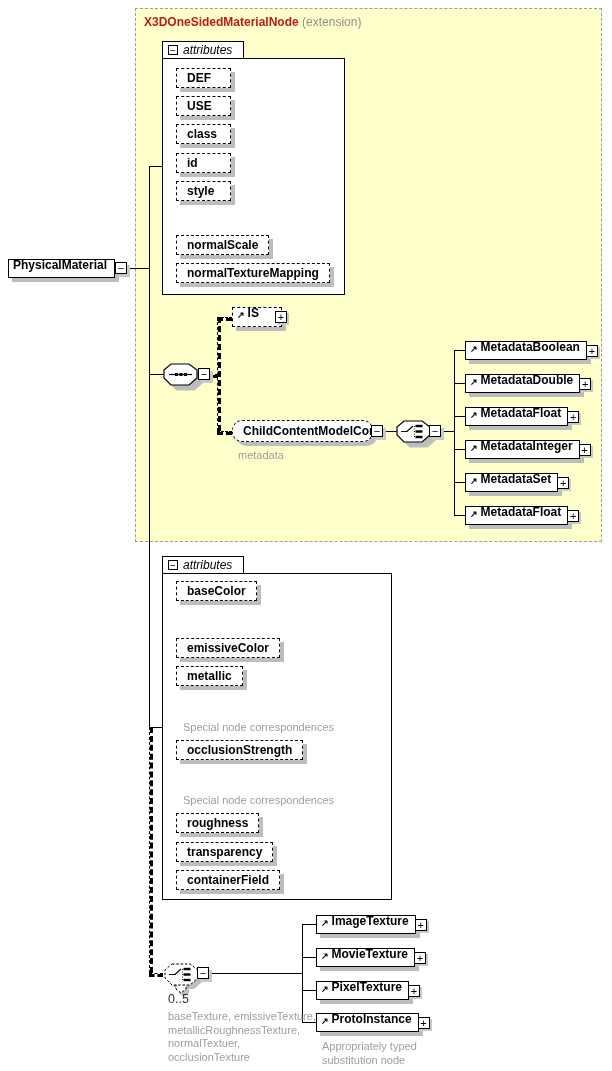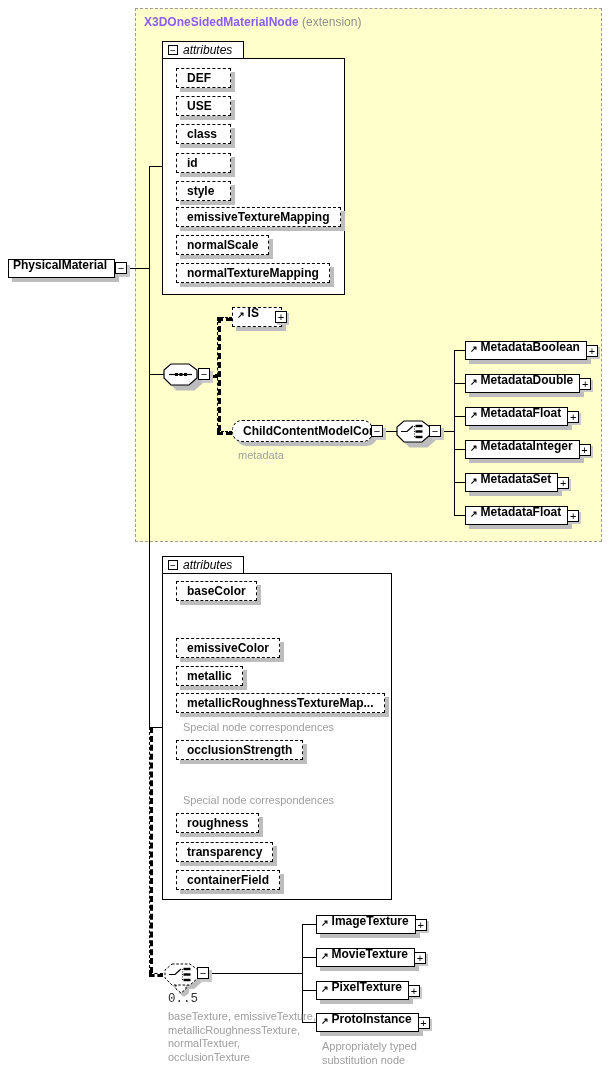--- a/index.html
+++ b/index.html
@@ -3,21 +3,21 @@
 <meta charset="utf-8">
 <style>
   * { box-sizing: border-box; margin: 0; padding: 0; }
   body { background: #ffffff; font-family: "Liberation Sans", sans-serif; }
   .canvas { position: relative; width: 612px; height: 1071px; background: #fff; overflow: hidden; }
 
   
   .ext { position: absolute; left: 135px; top: 8px; width: 467px; height: 534px;
          background: #FFFFCC; border: 1px dashed #9c9c9c; z-index: 0; }
   .ext-title { position: absolute; left: 8px; top: 6px; font-size: 12px; color: #8f8f8f; white-space: nowrap; }
-  .ext-title b { color: #8b5cf6; margin-top: 39px; }
+  .ext-title b { color: #b91c1c; margin-top: 39px; }
 
   
   .hline { position: absolute; height: 0; border-top: 1px solid #000; z-index: 1; }
   .vline { position: absolute; width: 0; border-left: 1px solid #000; z-index: 1; }
   .dash  { border-style: dashed; border-color: #000; }
 
   
   .grp { position: absolute; background: #fff; border: 1px solid #000; z-index: 2; }
   .tab { position: absolute; background: #fff; border: 1px solid #000; z-index: 3;
          display: flex; align-items: center; gap: 5px; padding-left: 5px;
@@ -43,21 +43,21 @@
 
   
   .pm { position: absolute; width: 12px; height: 12px; background: #fff; border: 1px solid #000;
         z-index: 4; display: flex; align-items: center; justify-content: center;
         font-size: 11px; line-height: 10px; font-weight: normal; color: #000;
         box-shadow: 3px 3px 0 #c9c9c9; }
   .pm.att { position: absolute; top: 50%; margin-top: -6px; box-shadow: 2px 2px 0 #c9c9c9; }
 
   .annot { position: absolute; font-size: 11px; color: #9e9e9e; z-index: 3;
            line-height: 13.5px; white-space: nowrap; }
-  .card  { position: absolute; font-size: 12.5px; color: #333; z-index: 3; font-family: Liberation Mono, monospace; }
+  .card  { position: absolute; font-size: 12.5px; color: #333; z-index: 3; }
 
   .oct { position: absolute; z-index: 3; }
 </style>
 </head>
 <body>
 
 <div class="canvas">
 
   <div class="ext">
     <div class="ext-title"><b>X3DOneSidedMaterialNode</b> <span>(extension)</span></div>
@@ -101,21 +101,20 @@
   <div class="grp" style="left:162px;top:58px;width:183px;height:237px"></div>
   <div class="tab" style="left:162px;top:41px;width:82px;height:18px">
     <span class="sq">−</span>
     <span>attributes</span>
   </div>
   <div class="attr" style="left:176px;top:68px">DEF</div>
   <div class="attr" style="left:176px;top:96px">USE</div>
   <div class="attr" style="left:176px;top:124px">class</div>
   <div class="attr" style="left:176px;top:153px">id</div>
   <div class="attr" style="left:176px;top:181px">style</div>
-  <div class="attr" style="left:176px;top:207px">emissiveTextureMapping</div>
   <div class="attr" style="left:176px;top:235px">normalScale</div>
   <div class="attr" style="left:176px;top:263px">normalTextureMapping</div>
 
   <svg class="oct" style="left:163px;top:363px" width="40" height="28" viewBox="0 0 40 28">
     <path d="M11,4 L29,4 L37,10 L37,18 L29,25 L11,25 L4,18 L4,10 Z" transform="translate(2.5,2.5)" fill="#bdbdbd" stroke="none"></path>
     <path d="M11,4 L29,4 L37,10 L37,18 L29,25 L11,25 L4,18 L4,10 Z" transform="translate(-3,-3)" fill="#ffffff" stroke="#000000" stroke-width="1.2"></path>
     <g transform="translate(-3,-3)">
       <line x1="9" y1="14.5" x2="32" y2="14.5" stroke="#000" stroke-width="1.2"></line>
       <rect x="15" y="13" width="3" height="3" fill="#000"></rect>
       <rect x="19.5" y="13" width="3" height="3" fill="#000"></rect>
@@ -181,21 +180,20 @@
   </div>
 
   <div class="grp" style="left:162px;top:573px;width:230px;height:327px"></div>
   <div class="tab" style="left:162px;top:556px;width:82px;height:18px">
     <span class="sq">−</span>
     <span>attributes</span>
   </div>
   <div class="attr" style="left:176px;top:581px">baseColor</div>
   <div class="attr" style="left:176px;top:638px">emissiveColor</div>
   <div class="attr" style="left:176px;top:666px">metallic</div>
-  <div class="attr" style="left:176px;top:693px">metallicRoughnessTextureMap...</div>
   <div class="annot" style="left:183px;top:721px">Special node correspondences</div>
   <div class="attr" style="left:176px;top:740px">occlusionStrength</div>
   <div class="annot" style="left:183px;top:794px">Special node correspondences</div>
   <div class="attr" style="left:176px;top:813px">roughness</div>
   <div class="attr" style="left:176px;top:842px">transparency</div>
   <div class="attr" style="left:176px;top:870px">containerField</div>
 
   <svg class="oct" style="left:160px;top:958px" width="44" height="40" viewBox="0 0 44 40">
     <path d="M11,4 L29,4 L37,10 L37,18 L29,25 L11,25 L4,18 L4,10 Z" transform="translate(5,6)" fill="#bdbdbd" stroke="none"></path>
     <path d="M16,27 L16,32 L21,36 L26,32 L26,27 Z" transform="translate(3,3)" fill="#bdbdbd" stroke="none"></path>

